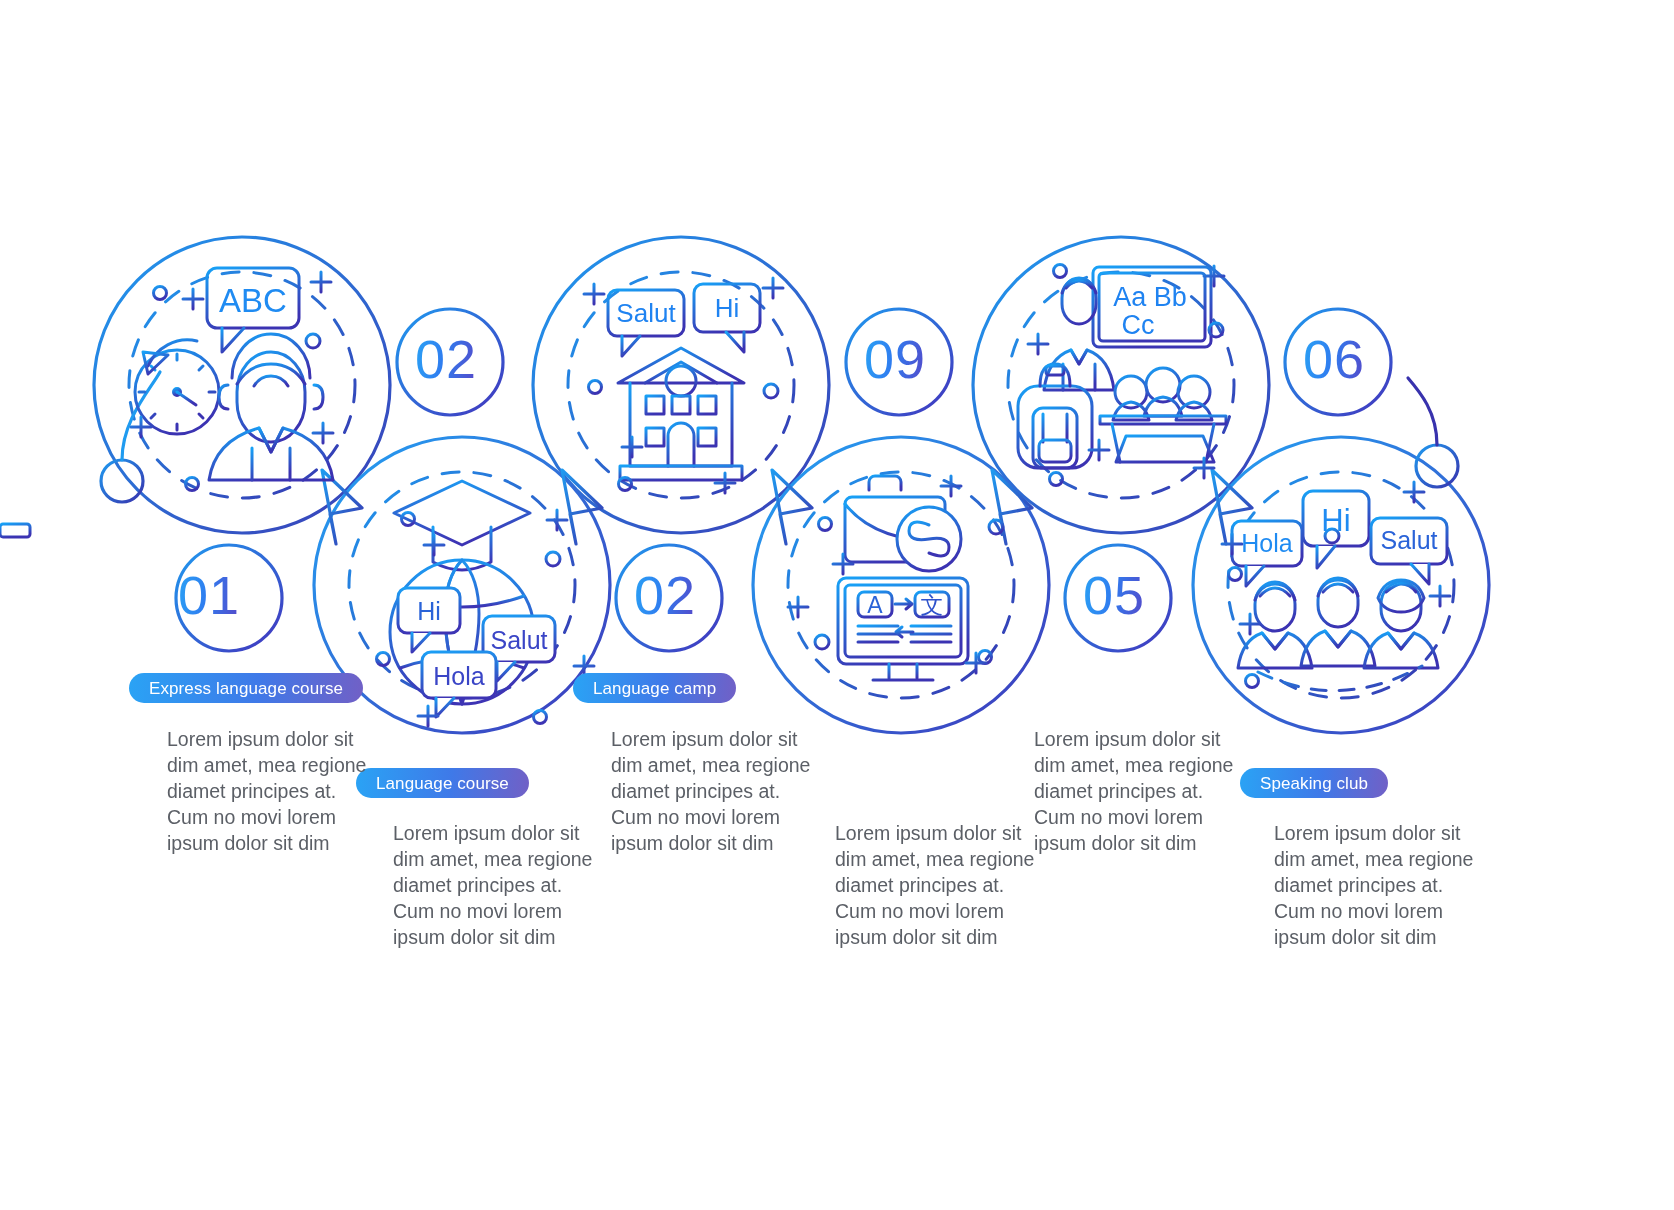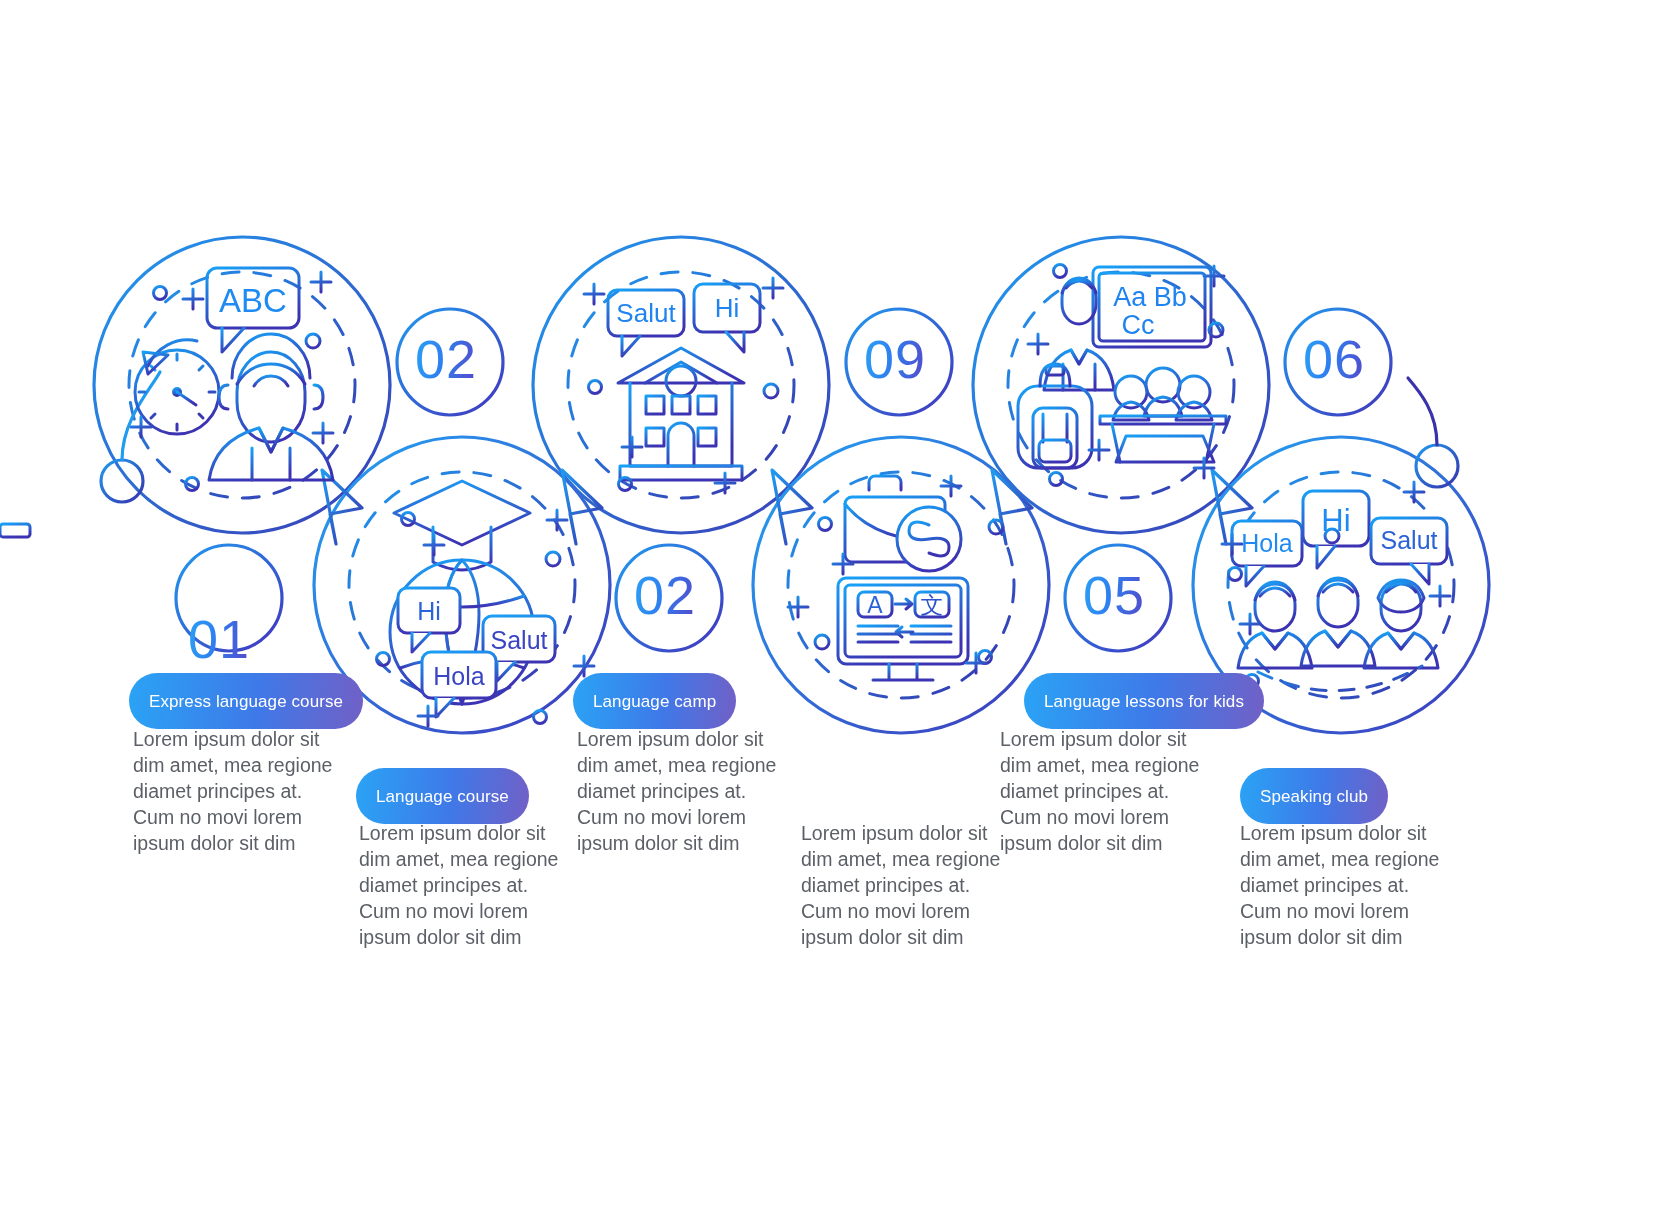--- a/index.html
+++ b/index.html
@@ -15,31 +15,32 @@
   svg#art{position:absolute;left:0;top:0;width:1674px;height:1210px;}
 
   
   .pill{
     position:absolute;
     border-radius:999px;
     color:#ffffff;
     font-size:17px;
     line-height:1;
     display:flex;align-items:center;justify-content:center;
-    padding:8px 20px;
-    height:40px;
+    padding:0 20px;
+    height:30px;
     white-space:nowrap;
     letter-spacing:.1px;
   }
   .body-text{
     position:absolute;
     color:#5b5f66;
     font-size:19.5px;
     line-height:26px;
     width:215px;
+    margin-left:34px;
   }
   .num-label{
     position:absolute;
     font-size:54px;
     font-weight:normal;
     letter-spacing:1px;
     background:linear-gradient(100deg,#2aa3f5 0%,#2f7ef0 45%,#5647c8 100%);
     -webkit-background-clip:text;
     background-clip:text;
     color:transparent;
@@ -443,31 +444,30 @@
 
     <text x="1150" y="306" font-size="27" text-anchor="middle" fill="#1f83f1">Aa Bb</text>
     <text x="1138" y="334" font-size="27" text-anchor="middle" fill="#1f83f1">Cc</text>
 
     <text x="1267" y="552" font-size="25" text-anchor="middle" fill="#1f8bf2">Hola</text>
     <text x="1336" y="531" font-size="31" text-anchor="middle" fill="#1f8bf2">Hi</text>
     <text x="1409" y="549" font-size="25" text-anchor="middle" fill="#2a63d8">Salut</text>
   </g>
 </svg>
 
-<div class="num-label" style="left:188px;top:568px;margin-top:44px;">01</div>
+<div class="num-label" style="left:178px;top:568px;">01</div>
 <div class="num-label" style="left:415px;top:332px;">02</div>
 <div class="num-label" style="left:634px;top:568px;">02</div>
 <div class="num-label" style="left:864px;top:332px;">09</div>
 <div class="num-label" style="left:1083px;top:568px;">05</div>
 <div class="num-label" style="left:1303px;top:332px;">06</div>
 
 <div class="pill" style="left:129px;top:673px;background:linear-gradient(95deg,#2aa3f5 0%,#3f79e8 55%,#7160c6 100%);">Express language course</div>
 <div class="pill" style="left:356px;top:768px;background:linear-gradient(95deg,#2aa3f5 0%,#3f79e8 55%,#7160c6 100%);text-align:right;">Language course</div>
 <div class="pill" style="left:573px;top:673px;background:linear-gradient(95deg,#2aa3f5 0%,#3f79e8 55%,#7160c6 100%);">Language camp</div>
-<div class="pill" style="left:1024px;top:673px;background:linear-gradient(95deg,#2aa3f5 0%,#3f79e8 55%,#7160c6 100%);">Language lessons for kids</div>
 <div class="pill" style="left:1240px;top:768px;background:linear-gradient(95deg,#2aa3f5 0%,#3f79e8 55%,#7160c6 100%);">Speaking club</div>
 
 <div class="body-text" style="left:133px;top:726px;">Lorem ipsum dolor sit dim amet, mea regione diamet principes at. Cum no movi lorem ipsum dolor sit dim</div>
 <div class="body-text" style="left:359px;top:820px;">Lorem ipsum dolor sit dim amet, mea regione diamet principes at. Cum no movi lorem ipsum dolor sit dim</div>
 <div class="body-text" style="left:577px;top:726px;">Lorem ipsum dolor sit dim amet, mea regione diamet principes at. Cum no movi lorem ipsum dolor sit dim</div>
 <div class="body-text" style="left:801px;top:820px;">Lorem ipsum dolor sit dim amet, mea regione diamet principes at. Cum no movi lorem ipsum dolor sit dim</div>
 <div class="body-text" style="left:1000px;top:726px;">Lorem ipsum dolor sit dim amet, mea regione diamet principes at. Cum no movi lorem ipsum dolor sit dim</div>
 <div class="body-text" style="left:1240px;top:820px;">Lorem ipsum dolor sit dim amet, mea regione diamet principes at. Cum no movi lorem ipsum dolor sit dim</div>
 
 </div>

